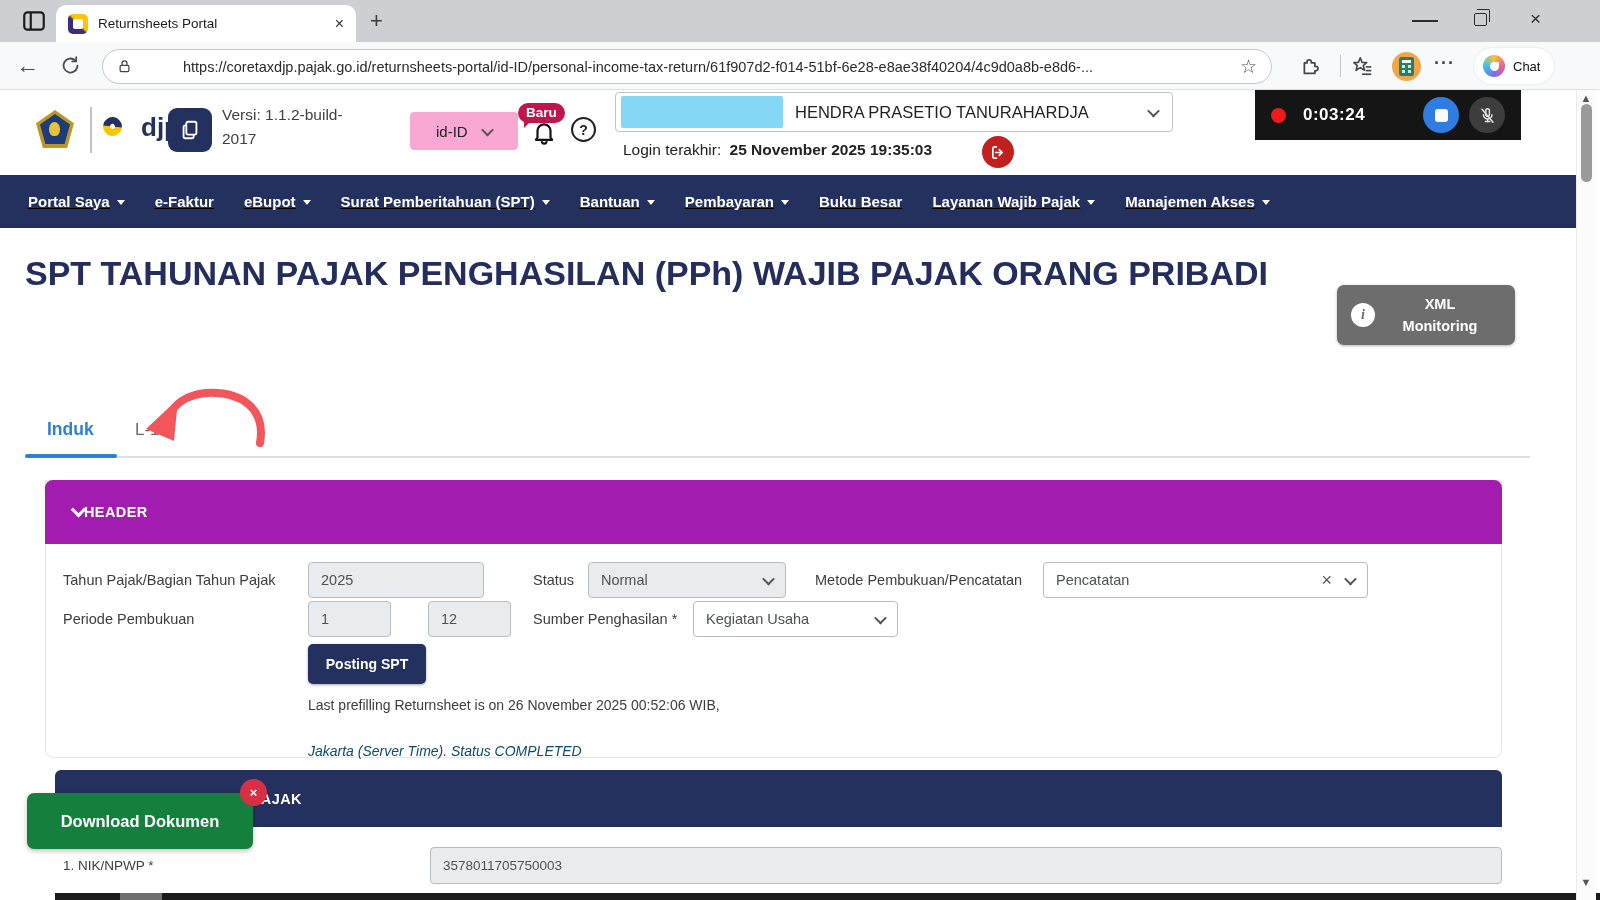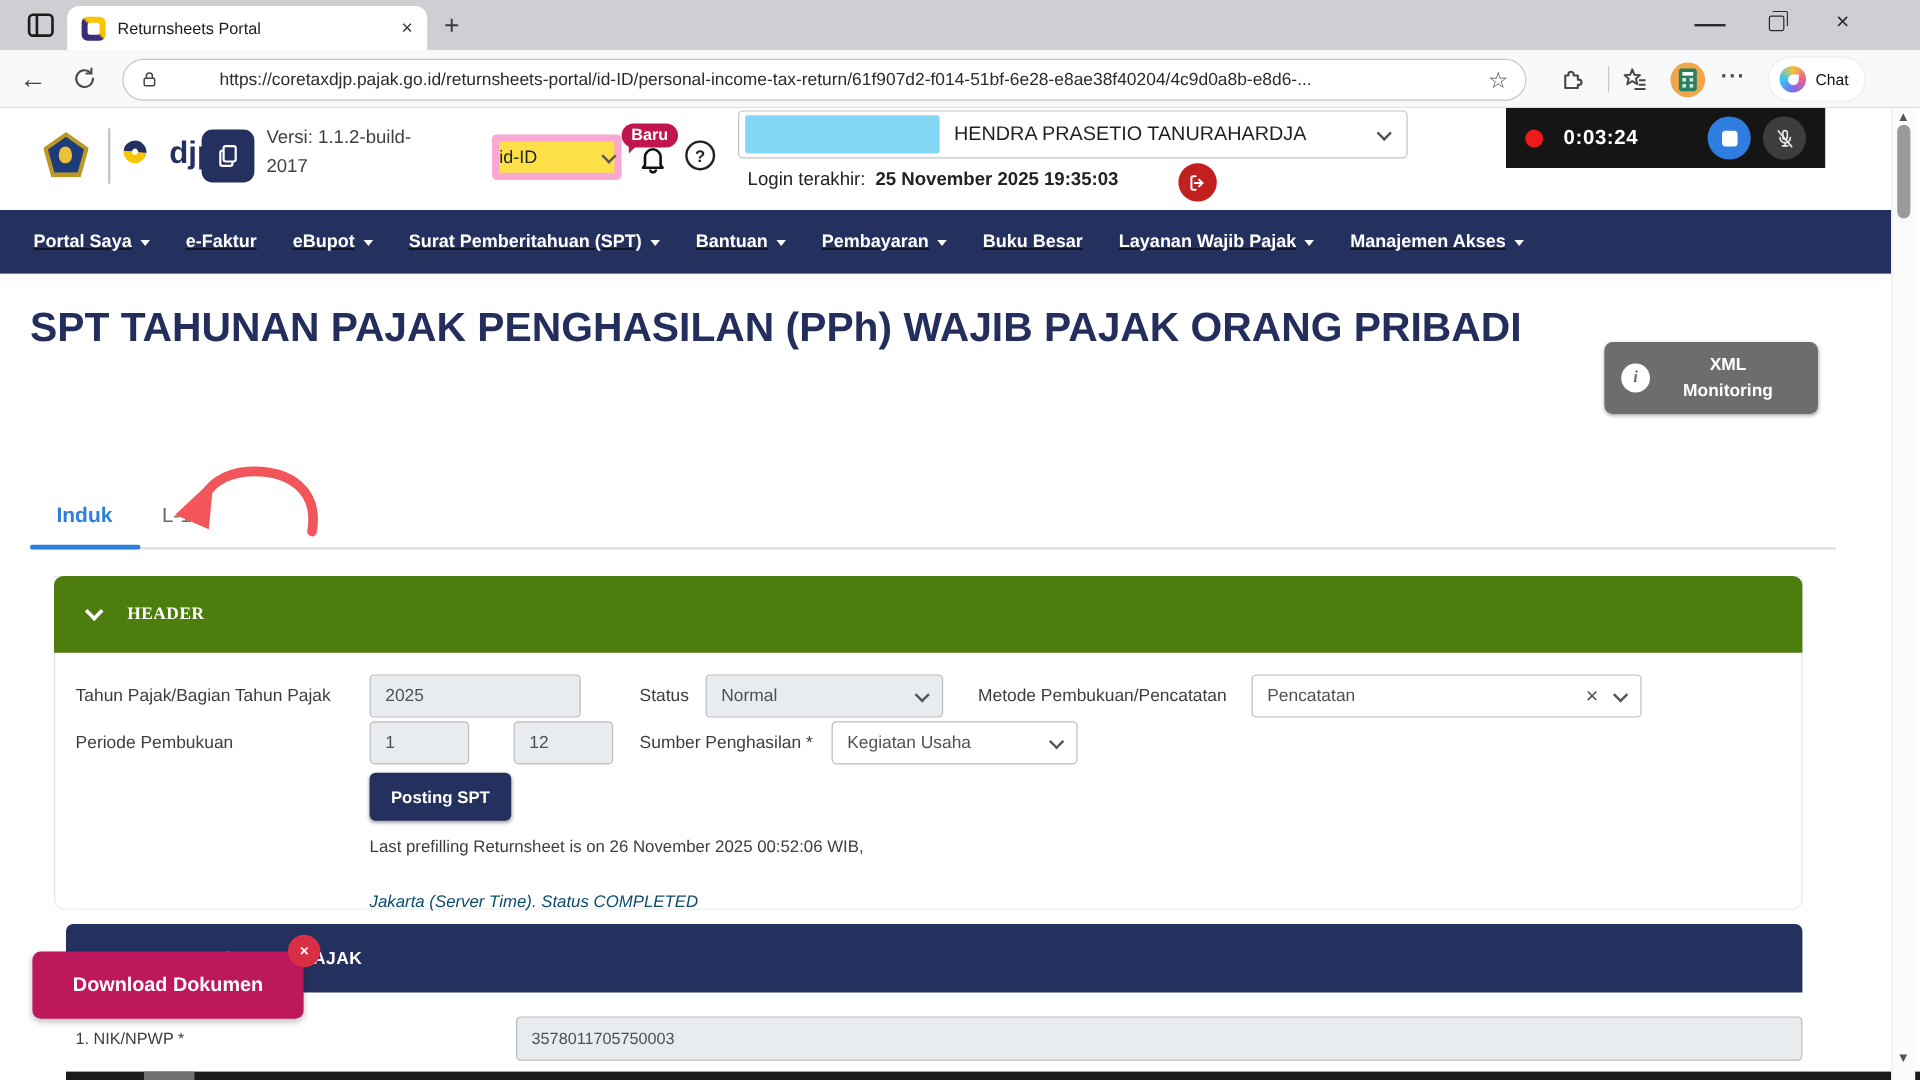--- a/index.html
+++ b/index.html
@@ -55,22 +55,22 @@
      clip-path:polygon(50% 0,100% 35%,82% 100%,18% 100%,0 35%);}
   #logo-kemenkeu-inner{position:absolute;inset:4px;background:#1f3c7a;
      clip-path:polygon(50% 0,100% 35%,82% 100%,18% 100%,0 35%);}
   #logo-kemenkeu-dot{position:absolute;left:13px;top:12px;width:11px;height:14px;background:#e8c33a;border-radius:50% 50% 45% 45%;}
   #logo-sep{left:90px;top:107px;width:2px;height:46px;background:#c4c4c4;}
   #djp-ring{left:103px;top:117px;width:19px;height:19px;border-radius:50%;border:7px solid #f7c600;
      border-top-color:#24305e;border-right-color:#24305e;transform:rotate(-40deg);}
   #djp-text{left:141px;top:112px;font-size:26px;font-weight:bold;color:#24305e;}
   #app-icon{left:168px;top:108px;width:44px;height:44px;background:#24305e;border-radius:9px;}
   #versi{left:222px;top:103px;width:136px;font-size:15.5px;color:#3f3f3f;line-height:1.55;}
-  #lang-select{left:410px;top:112px;width:108px;height:38px;border:6px solid #f9a8d4;border-radius:4px;
-     background:#fde047;padding:0 0;font-size:15px;color:#222;}
+  #lang-select{left:410px;top:112px;width:108px;height:38px;border:2px solid #f9a8d4;border-radius:4px;
+     background:#f9a8d4;padding:0 24px;font-size:15px;color:#222;}
   .chev{display:inline-block;width:9px;height:9px;border-right:2px solid currentColor;
         border-bottom:2px solid currentColor;transform:rotate(45deg) translate(-1px,-1px);}
   #lang-chev{margin-left:auto;color:#555;}
   #bell-icon{left:531px;top:119px;width:26px;height:26px;}
   #baru-badge{left:518px;top:103px;padding:2px 8px 3px;background:#c0154d;color:#fff;font-size:13.5px;
      font-weight:bold;border-radius:10px;z-index:3;}
   #baru-badge::after{content:'';position:absolute;left:6px;bottom:-5px;border:5px solid transparent;border-top-color:#c0154d;border-left-color:#c0154d;}
   #help-circle{left:571px;top:117px;width:25px;height:25px;border:2px solid #222;border-radius:50%;
      font-size:14px;font-weight:bold;color:#222;}
   #user-box{left:615px;top:92px;width:558px;height:40px;border:1px solid #c2c2c2;border-radius:4px;
@@ -105,22 +105,22 @@
 
   #tab-induk{left:47px;top:419px;font-size:17.5px;font-weight:600;color:#2e7fd8;}
   #tab-l1{left:135px;top:420px;font-size:17px;color:#6f6a63;}
   #tabs-line{left:25px;top:456px;width:1505px;height:2px;background:#dcdfe3;}
   #tab-underline{left:25px;top:454px;width:92px;height:4px;background:#2e7fd8;border-radius:2px;}
   #arrow-annot{left:138px;top:383px;width:140px;height:70px;z-index:4;}
 
   
   #header-card{left:45px;top:480px;width:1457px;height:278px;background:#fff;border:1px solid #e7e7e7;
      border-radius:0 0 8px 8px;}
-  #hc-bar{left:45px;top:480px;width:1457px;height:64px;background:#4d7c0f;border-radius:8px 8px 0 0;
-     padding:0 28px;gap:22px;color:#fff;font-family:Liberation Serif, serif;}
+  #hc-bar{left:45px;top:480px;width:1457px;height:64px;background:#a21caf;border-radius:8px 8px 0 0;
+     padding:0 28px;color:#fff;}
   .sec-chev{width:11px;height:11px;border-right:3px solid #fff;border-bottom:3px solid #fff;
      transform:rotate(45deg) translate(-2px,-2px);}
   .sec-title{font-size:14.5px;font-weight:bold;letter-spacing:.4px;color:#fff;}
   .f-label{position:absolute;font-size:14.5px;color:#3d3d3d;white-space:nowrap;}
   .inp,.sel{position:absolute;height:36px;border:1px solid #b7bcc2;border-radius:4px;
      font-size:14.5px;color:#4e5256;display:flex;align-items:center;padding:0 12px;}
   .inp{background:#e9ecef;}
   .sel{background:#fff;justify-content:center;}
   .sel-gray{background:#e9ecef;}
   .sel .chev{color:#555;margin-left:auto;flex:none;}
@@ -132,21 +132,21 @@
   #lbl-periode{left:63px;top:611px;} #in-p1{left:308px;top:601px;width:83px;} #in-p2{left:428px;top:601px;width:83px;}
   #lbl-sumber{left:533px;top:611px;} #sel-sumber{left:693px;top:601px;width:205px;}
   #btn-posting{left:308px;top:644px;width:118px;height:40px;background:#24305e;color:#fff;border-radius:5px;
      font-size:14px;font-weight:600;box-shadow:0 1px 3px rgba(0,0,0,.35);}
   #prefill1{left:308px;top:697px;font-size:14px;color:#3d3d3d;}
   #prefill2{left:308px;top:743px;font-size:14px;color:#0c4a6e;font-style:italic;}
 
   
   #id-bar{left:55px;top:770px;width:1447px;height:57px;background:#24305e;border-radius:6px 6px 0 0;
      padding:0 28px;gap:22px;color:#fff;}
-  #btn-download{left:27px;top:793px;width:226px;height:56px;background:#be185d;border-radius:7px;color:#fff;
+  #btn-download{left:27px;top:793px;width:226px;height:56px;background:#15803d;border-radius:7px;color:#fff;
      font-size:16.5px;font-weight:bold;box-shadow:0 2px 5px rgba(0,0,0,.25);z-index:5;}
   #dl-badge{left:240px;top:779px;width:27px;height:27px;border-radius:50%;background:#d92f45;color:#fff;
      font-size:13px;font-weight:bold;z-index:6;}
   #lbl-nik{left:63px;top:858px;font-size:13.5px;color:#3d3d3d;}
   #in-nik{left:430px;top:847px;width:1072px;height:37px;font-size:13.5px;}
   #bottom-strip{left:55px;top:893px;width:1545px;height:7px;background:#1b1b1b;}
   #strip-thumb{left:120px;top:893px;width:42px;height:7px;background:#707070;}
 
   
   #sb-track{left:1576px;top:90px;width:20px;height:810px;background:#fbfbfb;border-left:1px solid #ececec;}

